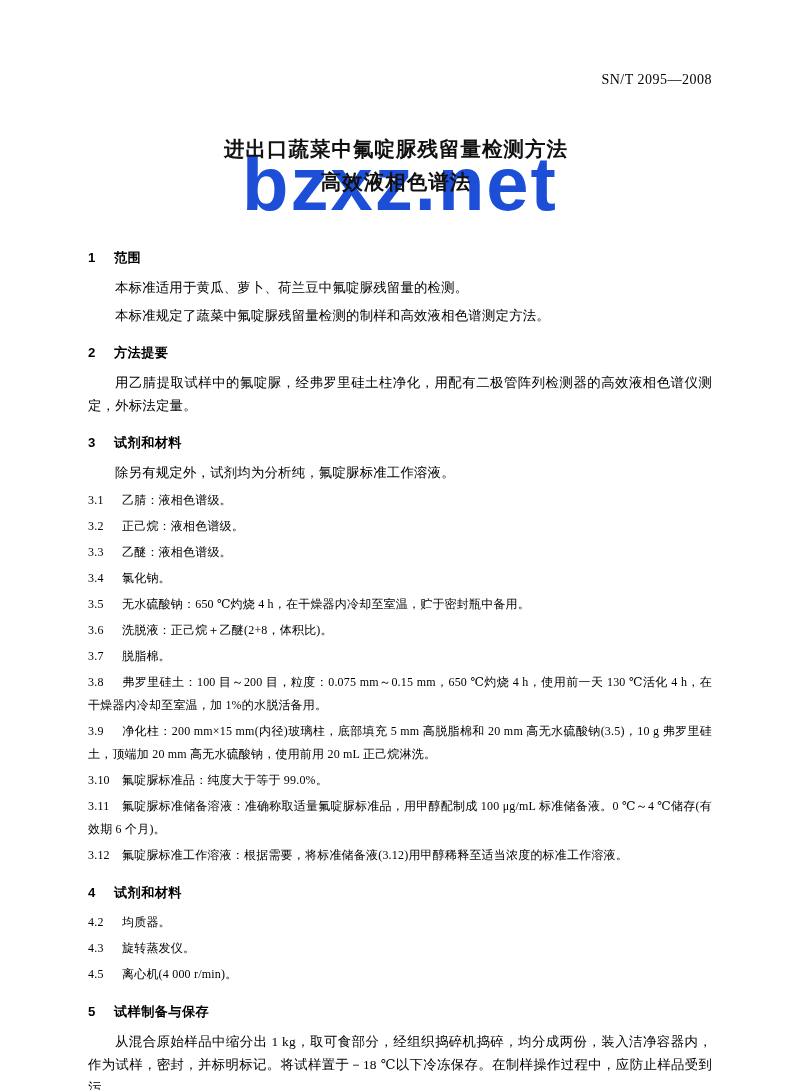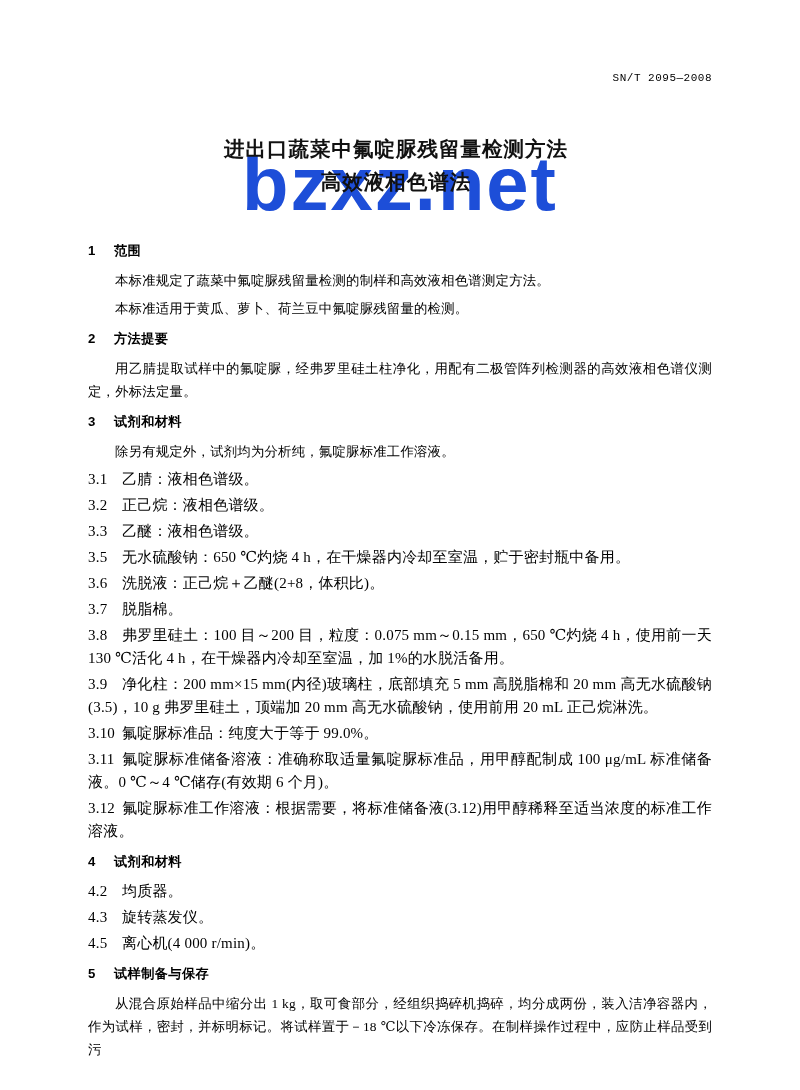--- a/index.html
+++ b/index.html
@@ -36,22 +36,22 @@
     z-index: 0;
   }
   .content {
     position: relative;
     z-index: 1;
   }
   .std-no {
     position: absolute;
     top: 72px;
     right: 88px;
-    font-family: Liberation Mono, monospace;
-    font-size: 11px;
+    font-family: Liberation Serif, serif;
+    font-size: 14px;
     letter-spacing: 0.5px;
     text-align: center;
   }
   .title-block {
     position: absolute;
     top: 132px;
     left: 0;
     width: 792px;
     text-align: center;
   }
@@ -66,37 +66,37 @@
   .body-area {
     position: absolute;
     top: 232px;
     left: 88px;
     width: 624px;
   }
   .sec-head {
     font-family: "Liberation Sans", sans-serif;
     font-weight: 700;
     font-size: 13.2px;
-    margin: 10px 0 9px 0;
+    margin: 17px 0 9px 0;
     letter-spacing: 0.4px;
   }
   .sec-head .num {
     display: inline-block;
     width: 26px;
   }
   .para {
     font-size: 13.4px;
     line-height: 23px;
     text-indent: 27px;
     margin: 5px 0;
     text-align: justify;
     letter-spacing: 0.2px;
   }
   .item {
-    font-size: 15px;
+    font-size: 12px;
     line-height: 23px;
     margin: 3px 0;
     text-align: justify;
     letter-spacing: 0.2px;
   }
   .item .inum {
     display: inline-block;
     min-width: 34px;
   }
 </style>
@@ -114,36 +114,37 @@
     <div class="title-block">
       <div class="title-line">进出口蔬菜中氟啶脲残留量检测方法</div>
       <div class="title-line">高效液相色谱法</div>
     </div>
 
     <div class="body-area">
 
       <div class="sec-head">
         <span class="num">1</span><span>范围</span>
       </div>
+      <div class="para">本标准适用于黄瓜、萝卜、荷兰豆中氟啶脲残留量的检测。</div>
       <div class="para">本标准规定了蔬菜中氟啶脲残留量检测的制样和高效液相色谱测定方法。</div>
-      <div class="para">本标准适用于黄瓜、萝卜、荷兰豆中氟啶脲残留量的检测。</div>
 
       <div class="sec-head">
         <span class="num">2</span><span>方法提要</span>
       </div>
       <div class="para">用乙腈提取试样中的氟啶脲，经弗罗里硅土柱净化，用配有二极管阵列检测器的高效液相色谱仪测定，外标法定量。</div>
 
       <div class="sec-head">
         <span class="num">3</span><span>试剂和材料</span>
       </div>
       <div class="para">除另有规定外，试剂均为分析纯，氟啶脲标准工作溶液。</div>
 
       <div class="item"><span class="inum">3.1</span><span>乙腈：液相色谱级。</span></div>
       <div class="item"><span class="inum">3.2</span><span>正己烷：液相色谱级。</span></div>
       <div class="item"><span class="inum">3.3</span><span>乙醚：液相色谱级。</span></div>
+      <div class="item"><span class="inum">3.4</span><span>氯化钠。</span></div>
       <div class="item"><span class="inum">3.5</span><span>无水硫酸钠：650 ℃灼烧 4 h，在干燥器内冷却至室温，贮于密封瓶中备用。</span></div>
       <div class="item"><span class="inum">3.6</span><span>洗脱液：正己烷＋乙醚(2+8，体积比)。</span></div>
       <div class="item"><span class="inum">3.7</span><span>脱脂棉。</span></div>
       <div class="item"><span class="inum">3.8</span><span>弗罗里硅土：100 目～200 目，粒度：0.075 mm～0.15 mm，650 ℃灼烧 4 h，使用前一天 130 ℃活化 4 h，在干燥器内冷却至室温，加 1%的水脱活备用。</span></div>
       <div class="item"><span class="inum">3.9</span><span>净化柱：200 mm×15 mm(内径)玻璃柱，底部填充 5 mm 高脱脂棉和 20 mm 高无水硫酸钠(3.5)，10 g 弗罗里硅土，顶端加 20 mm 高无水硫酸钠，使用前用 20 mL 正己烷淋洗。</span></div>
       <div class="item"><span class="inum">3.10</span><span>氟啶脲标准品：纯度大于等于 99.0%。</span></div>
       <div class="item"><span class="inum">3.11</span><span>氟啶脲标准储备溶液：准确称取适量氟啶脲标准品，用甲醇配制成 100 μg/mL 标准储备液。0 ℃～4 ℃储存(有效期 6 个月)。</span></div>
       <div class="item"><span class="inum">3.12</span><span>氟啶脲标准工作溶液：根据需要，将标准储备液(3.12)用甲醇稀释至适当浓度的标准工作溶液。</span></div>
 
       <div class="sec-head">

